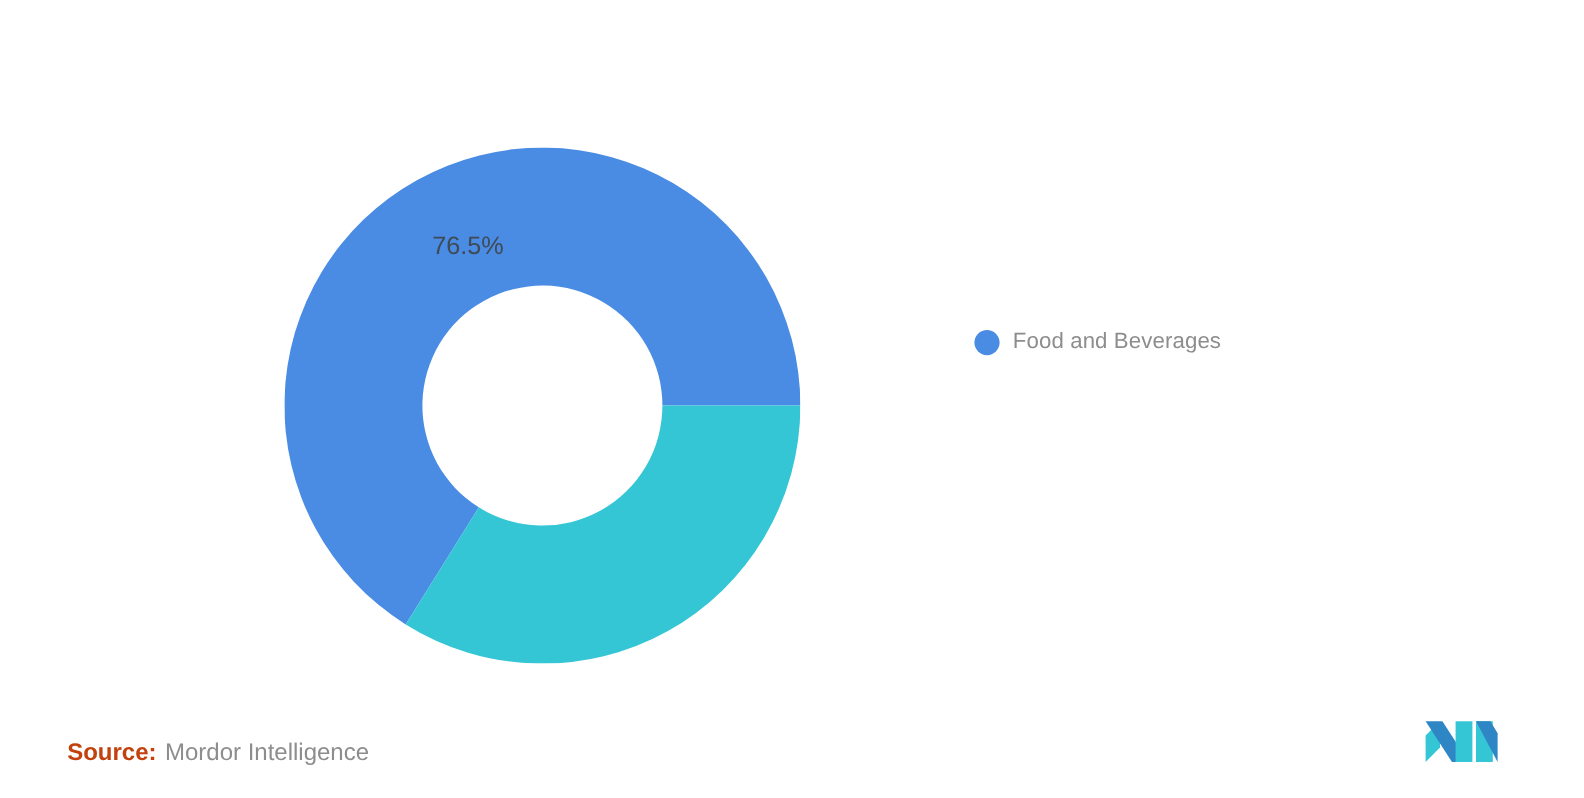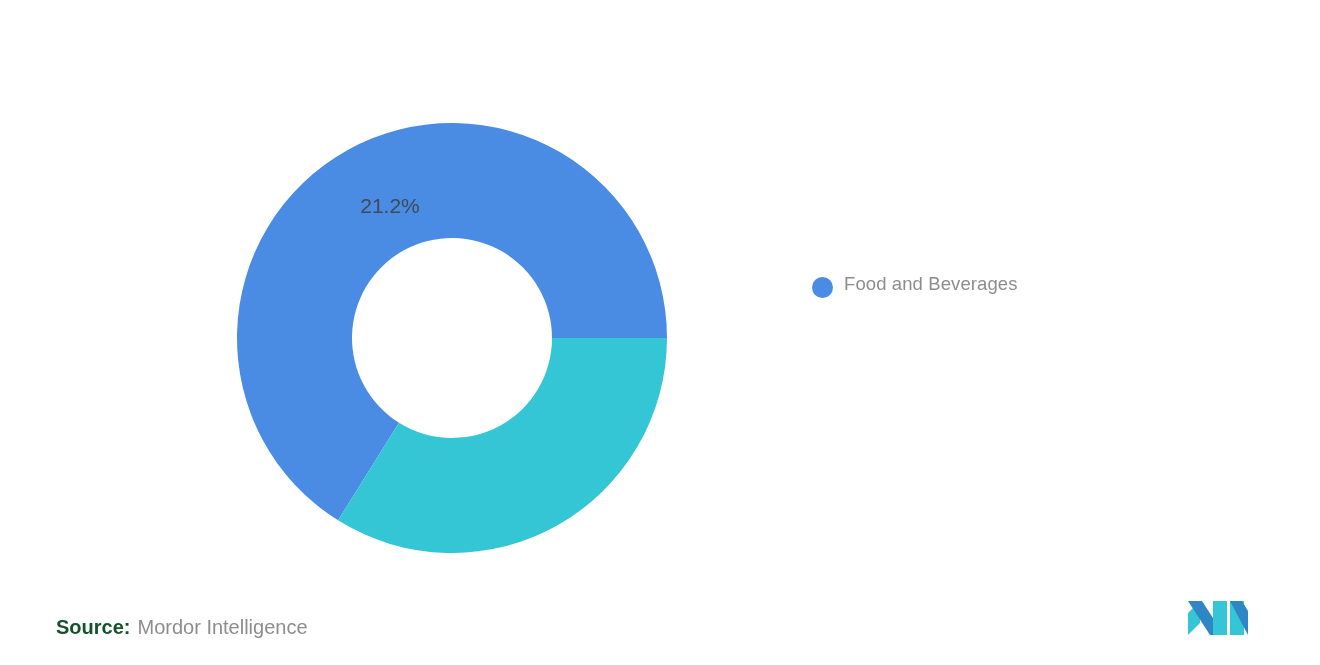--- a/index.html
+++ b/index.html
@@ -68,21 +68,21 @@
 
   
   .legend {
     position: absolute;
     left: 812px;
     top: 270px;
     width: 460px;
   }
   .legend-item {
     display: flex;
-    align-items: flex-end;
+    align-items: center;
     margin-bottom: 11px;
   }
   .legend-swatch {
     flex: 0 0 auto;
     width: 21px;
     height: 21px;
     border-radius: 50%;
     margin-right: 11px;
     margin-top: 2px;
   }
@@ -99,21 +99,21 @@
   .source-line {
     position: absolute;
     left: 56px;
     top: 613px;
     font-size: 20px;
     line-height: 28px;
     white-space: nowrap;
   }
   .source-label {
     font-weight: 700;
-    color: #14532d;
+    color: #c2410c;
   }
   .source-value {
     font-weight: 400;
     color: #8d8d8d;
     margin-left: 7px;
   }
 
   .brand-logo {
     position: absolute;
     left: 1186px;
@@ -131,21 +131,21 @@
 
   <div class="donut-wrap">
     <svg class="donut-svg" viewBox="0 0 430 430">
       <g>
         <path id="slice-0" d="M 101.06735818986097 397.3303406736316 A 215 215 0 1 1 430 215 L 315 215 A 100 100 0 1 0 162.00807357667952 299.8048096156426 Z" fill="#4a8ce4"></path>
         <path id="slice-1" d="M 430 215 A 215 215 0 0 1 101.06735818986097 397.3303406736316 L 162.00807357667952 299.8048096156426 A 100 100 0 0 0 315 215 Z" fill="#35c6d6"></path>
       </g>
     </svg>
   </div>
 
-  <div class="slice-label">21.2%</div>
+  <div class="slice-label">76.5%</div>
 
   <div class="legend">
     <div class="legend-item">
       <span class="legend-swatch" id="legend-swatch-0" style="background: rgb(74, 140, 228);"></span>
       <span class="legend-label">Food and Beverages</span>
     </div>
   </div>
 
   <div class="source-line">
     <span class="source-label">Source:</span><span class="source-value">Mordor Intelligence</span>

